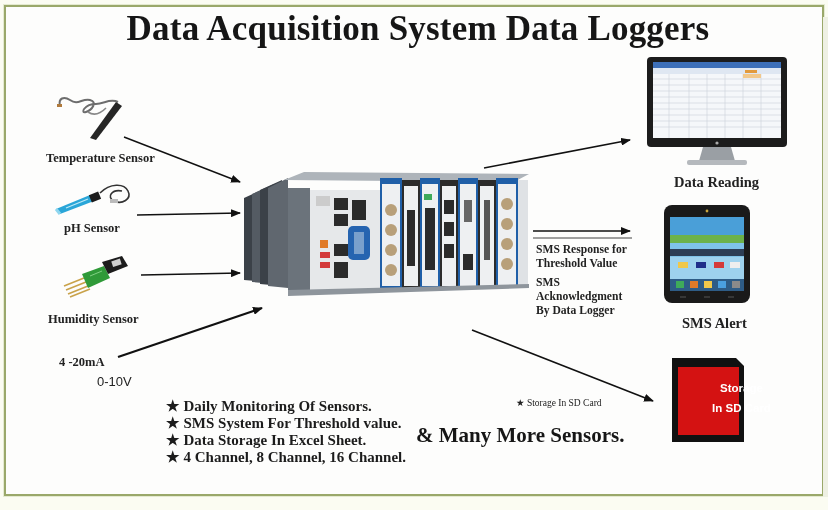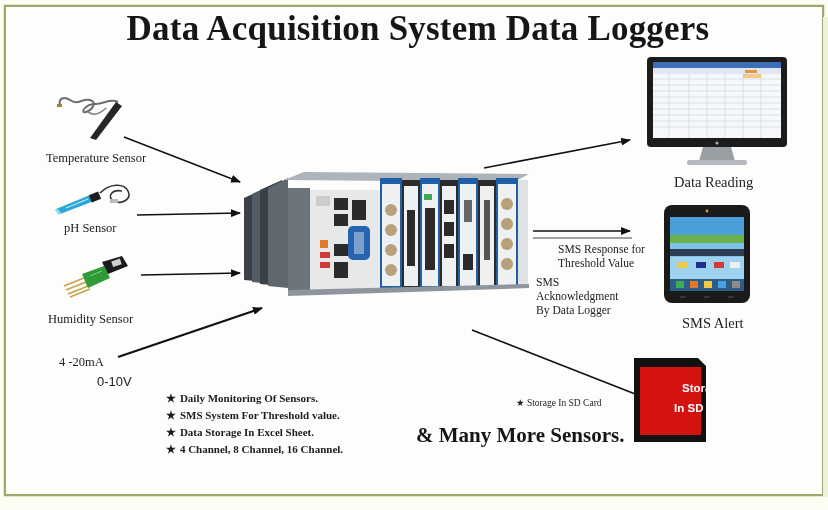--- a/index.html
+++ b/index.html
@@ -12,39 +12,39 @@
   }
   .frame::after {
     content: ""; position: absolute; right: -7px; top: 10px; width: 6px; height: 480px;
     background: #eef0e3;
   }
   .title {
     position: absolute; left: 0; top: 9px; width: 828px; text-align: center;
     font-family: "Liberation Serif", "DejaVu Serif", serif; font-weight: bold;
     font-size: 35px; letter-spacing: 0.2px; color: #161616; padding-left: 8px;
   }
-  .lbl { position: absolute; font-family: "Liberation Serif", "DejaVu Serif", serif; font-weight: normal; color: #222; white-space: nowrap; }
+  .lbl { position: absolute; font-family: "Liberation Serif", "DejaVu Serif", serif; font-weight: bold; color: #222; white-space: nowrap; }
   .lbl-sm { font-size: 12.5px; }
   .lbl-md { font-size: 14.5px; }
   .sans { font-family: "Liberation Sans", "DejaVu Sans", sans-serif; font-weight: normal; margin-left: 33px; }
-  .features { position: absolute; left: 166px; top: 390px; font-family: "Liberation Serif", "DejaVu Serif", serif; font-weight: bold; font-size: 11px; color: #1c1c1c; }
+  .features { position: absolute; left: 166px; top: 398px; font-family: "Liberation Serif", "DejaVu Serif", serif; font-weight: bold; font-size: 15px; color: #1c1c1c; }
   .features li { list-style: none; height: 17px; line-height: 17px; white-space: nowrap; }
   .features .star { margin-right: 4px; }
   .more { position: absolute; left: 416px; top: 423px; font-family: "Liberation Serif", "DejaVu Serif", serif; font-weight: bold; font-size: 21px; color: #161616; }
   .sd-note { position: absolute; left: 516px; top: 397px; font-family: "Liberation Serif", "DejaVu Serif", serif; font-size: 9.5px; color: #222; }
   svg.arrows { position: absolute; left: 0; top: 0; width: 828px; height: 510px; pointer-events: none; }
 
   
   .sensor { position: absolute; }
   
   .daq { position: absolute; left: 244px; top: 170px; width: 285px; height: 126px; }
   
   .monitor { position: absolute; left: 647px; top: 57px; width: 140px; height: 110px; }
   .phone { position: absolute; left: 664px; top: 205px; width: 86px; height: 98px; }
-  .sdcard { position: absolute; left: 634px; top: 358px; width: 72px; height: 84px; }
+  .sdcard { position: absolute; left: 672px; top: 358px; width: 72px; height: 84px; }
 </style>
 </head>
 <body>
 
 <div class="frame"></div>
 
 <div class="title">Data Acquisition System Data Loggers</div>
 
 <svg class="arrows" viewBox="0 0 828 510">
   <defs>
@@ -208,21 +208,21 @@
   <rect x="68" y="76" width="8" height="7" fill="#8a8a8a"></rect>
   <circle cx="43" cy="6" r="1.4" fill="#caa53c"></circle>
   <g stroke="#555" stroke-width="1">
       <line x1="16" y1="92" x2="22" y2="92"></line>
       <line x1="40" y1="92" x2="46" y2="92"></line>
       <line x1="64" y1="92" x2="70" y2="92"></line>
     </g>
 </svg>
 <div class="lbl lbl-md" style="left:682px;top:315px;">SMS Alert</div>
 
-<div class="lbl" style="left:536px;top:243px;font-size:11.6px;line-height:14px;margin-left:22px;">
+<div class="lbl" style="left:536px;top:243px;font-size:11.6px;line-height:14px;">
   <div>SMS Response for</div>
   <div>Threshold Value</div>
 </div>
 <div class="lbl" style="left:536px;top:276px;font-size:11.6px;line-height:14px;">
   <div>SMS</div>
   <div>Acknowledgment</div>
   <div>By Data Logger</div>
 </div>
 
 <div class="sdcard">

